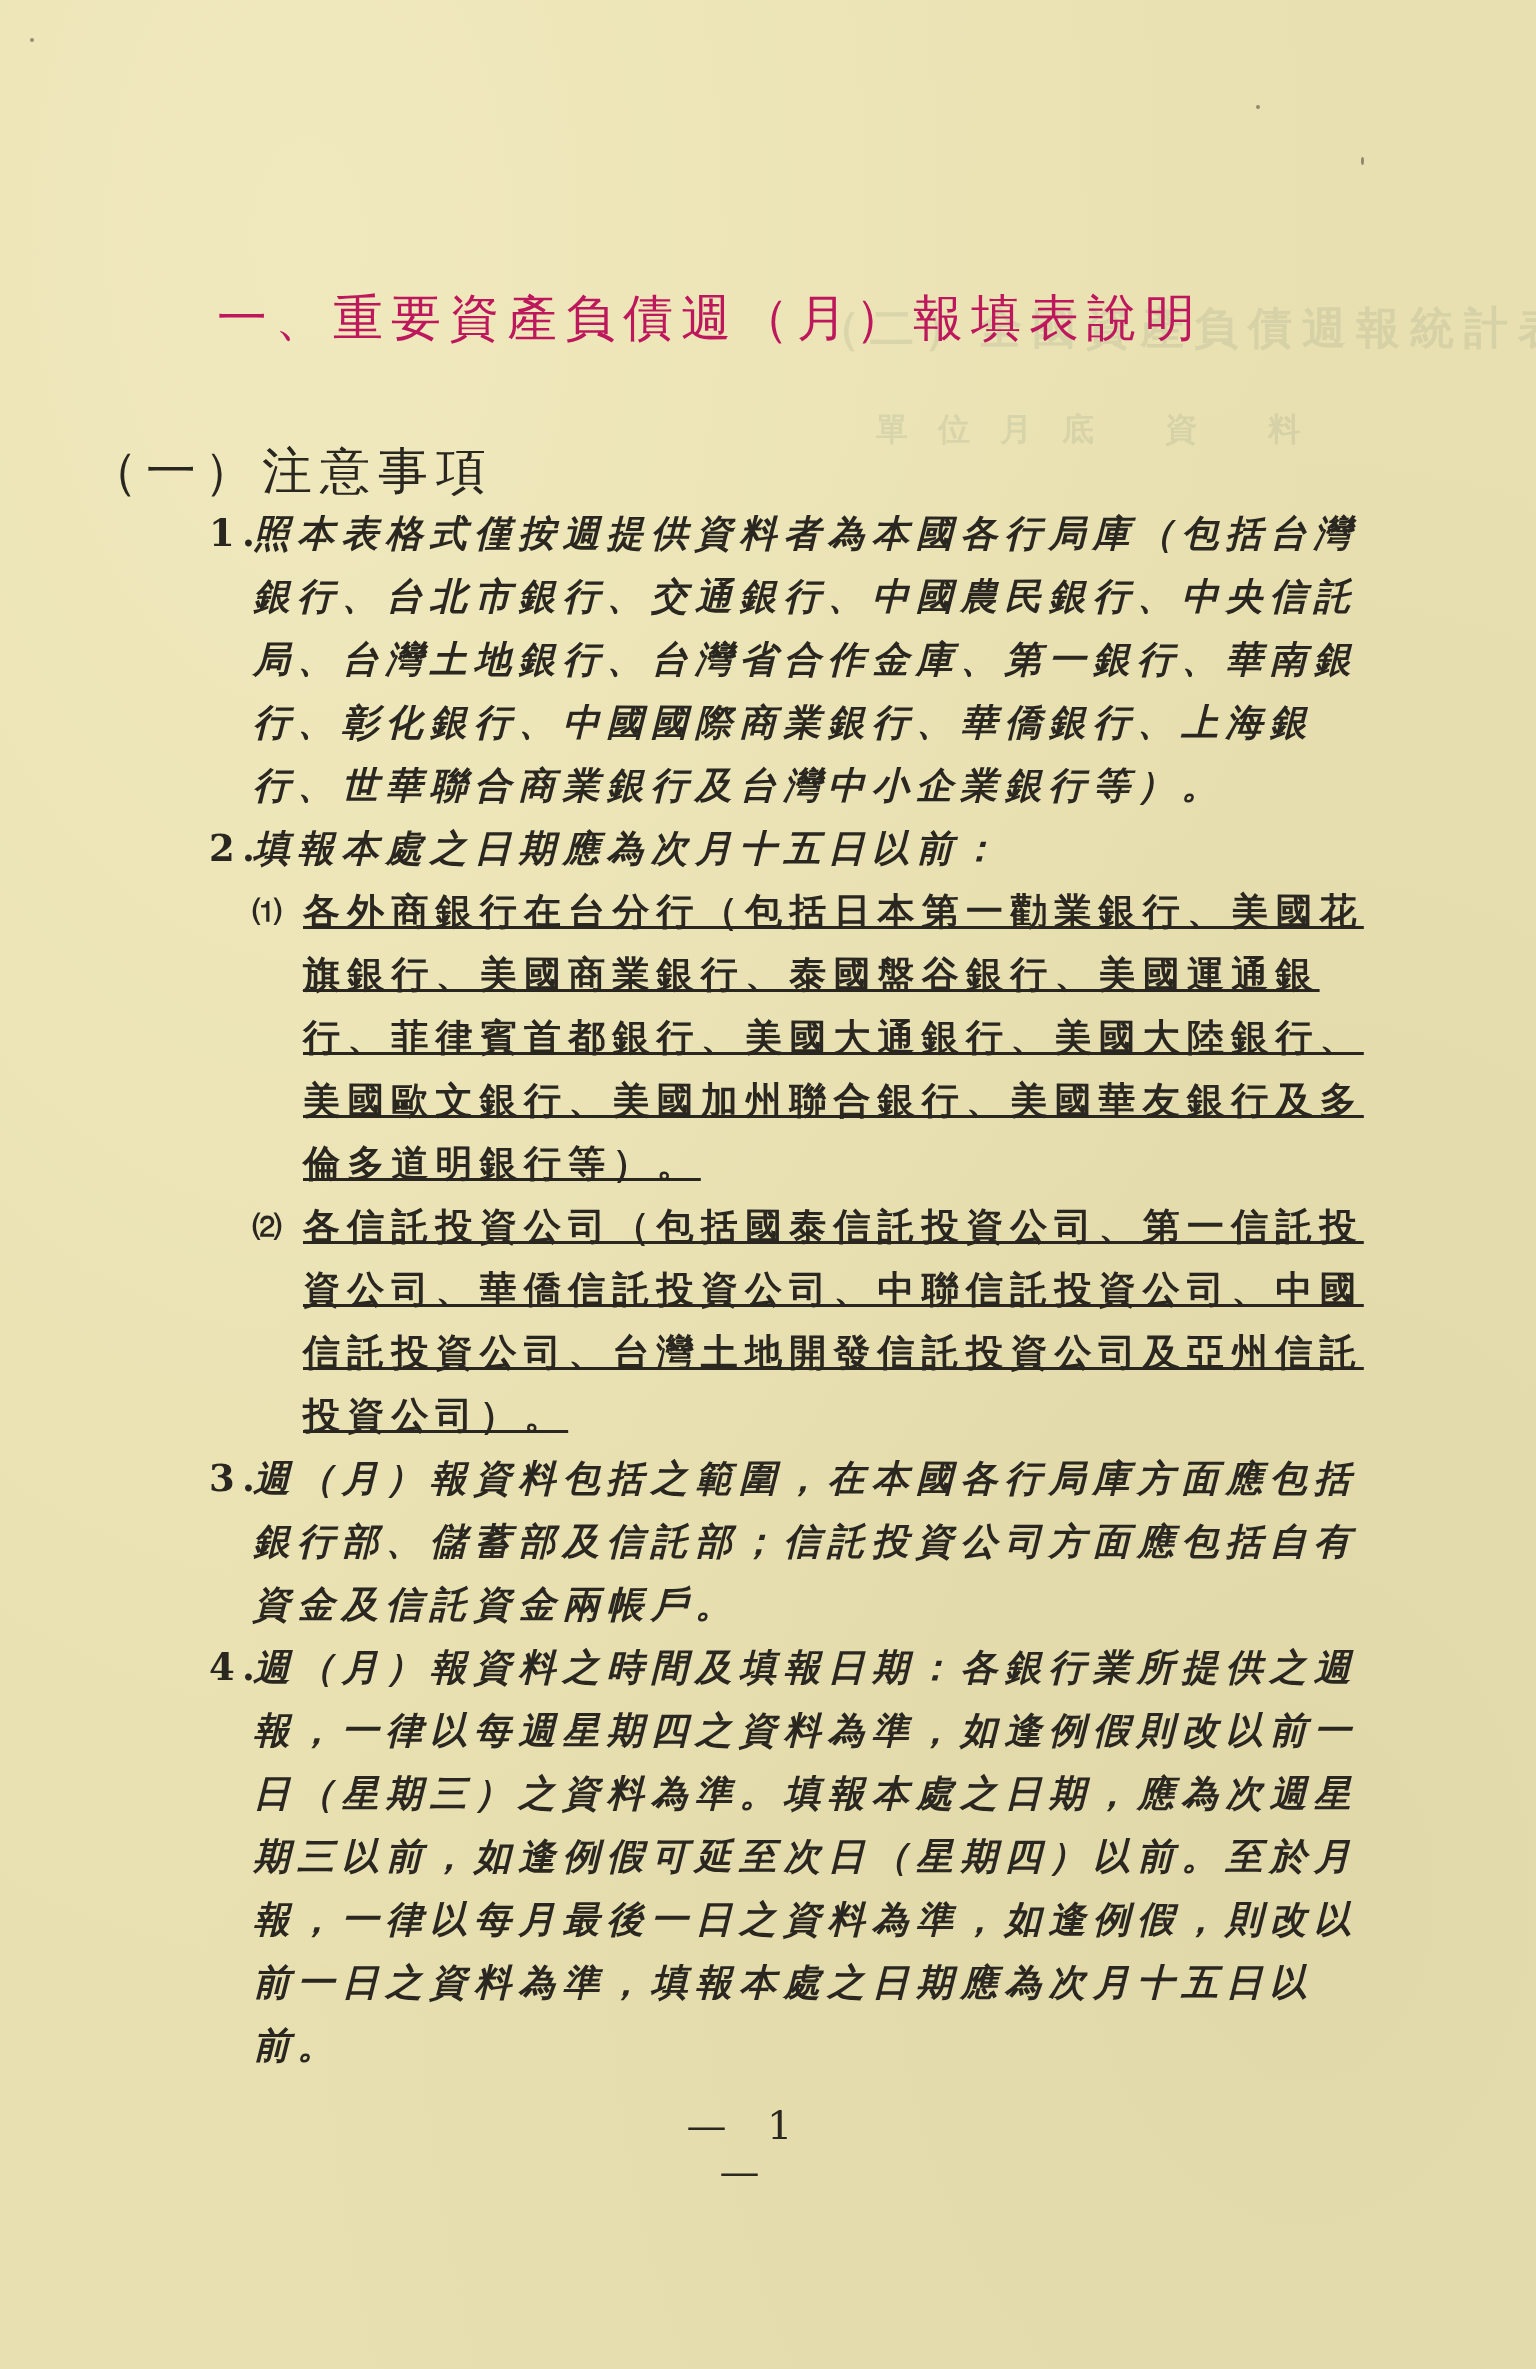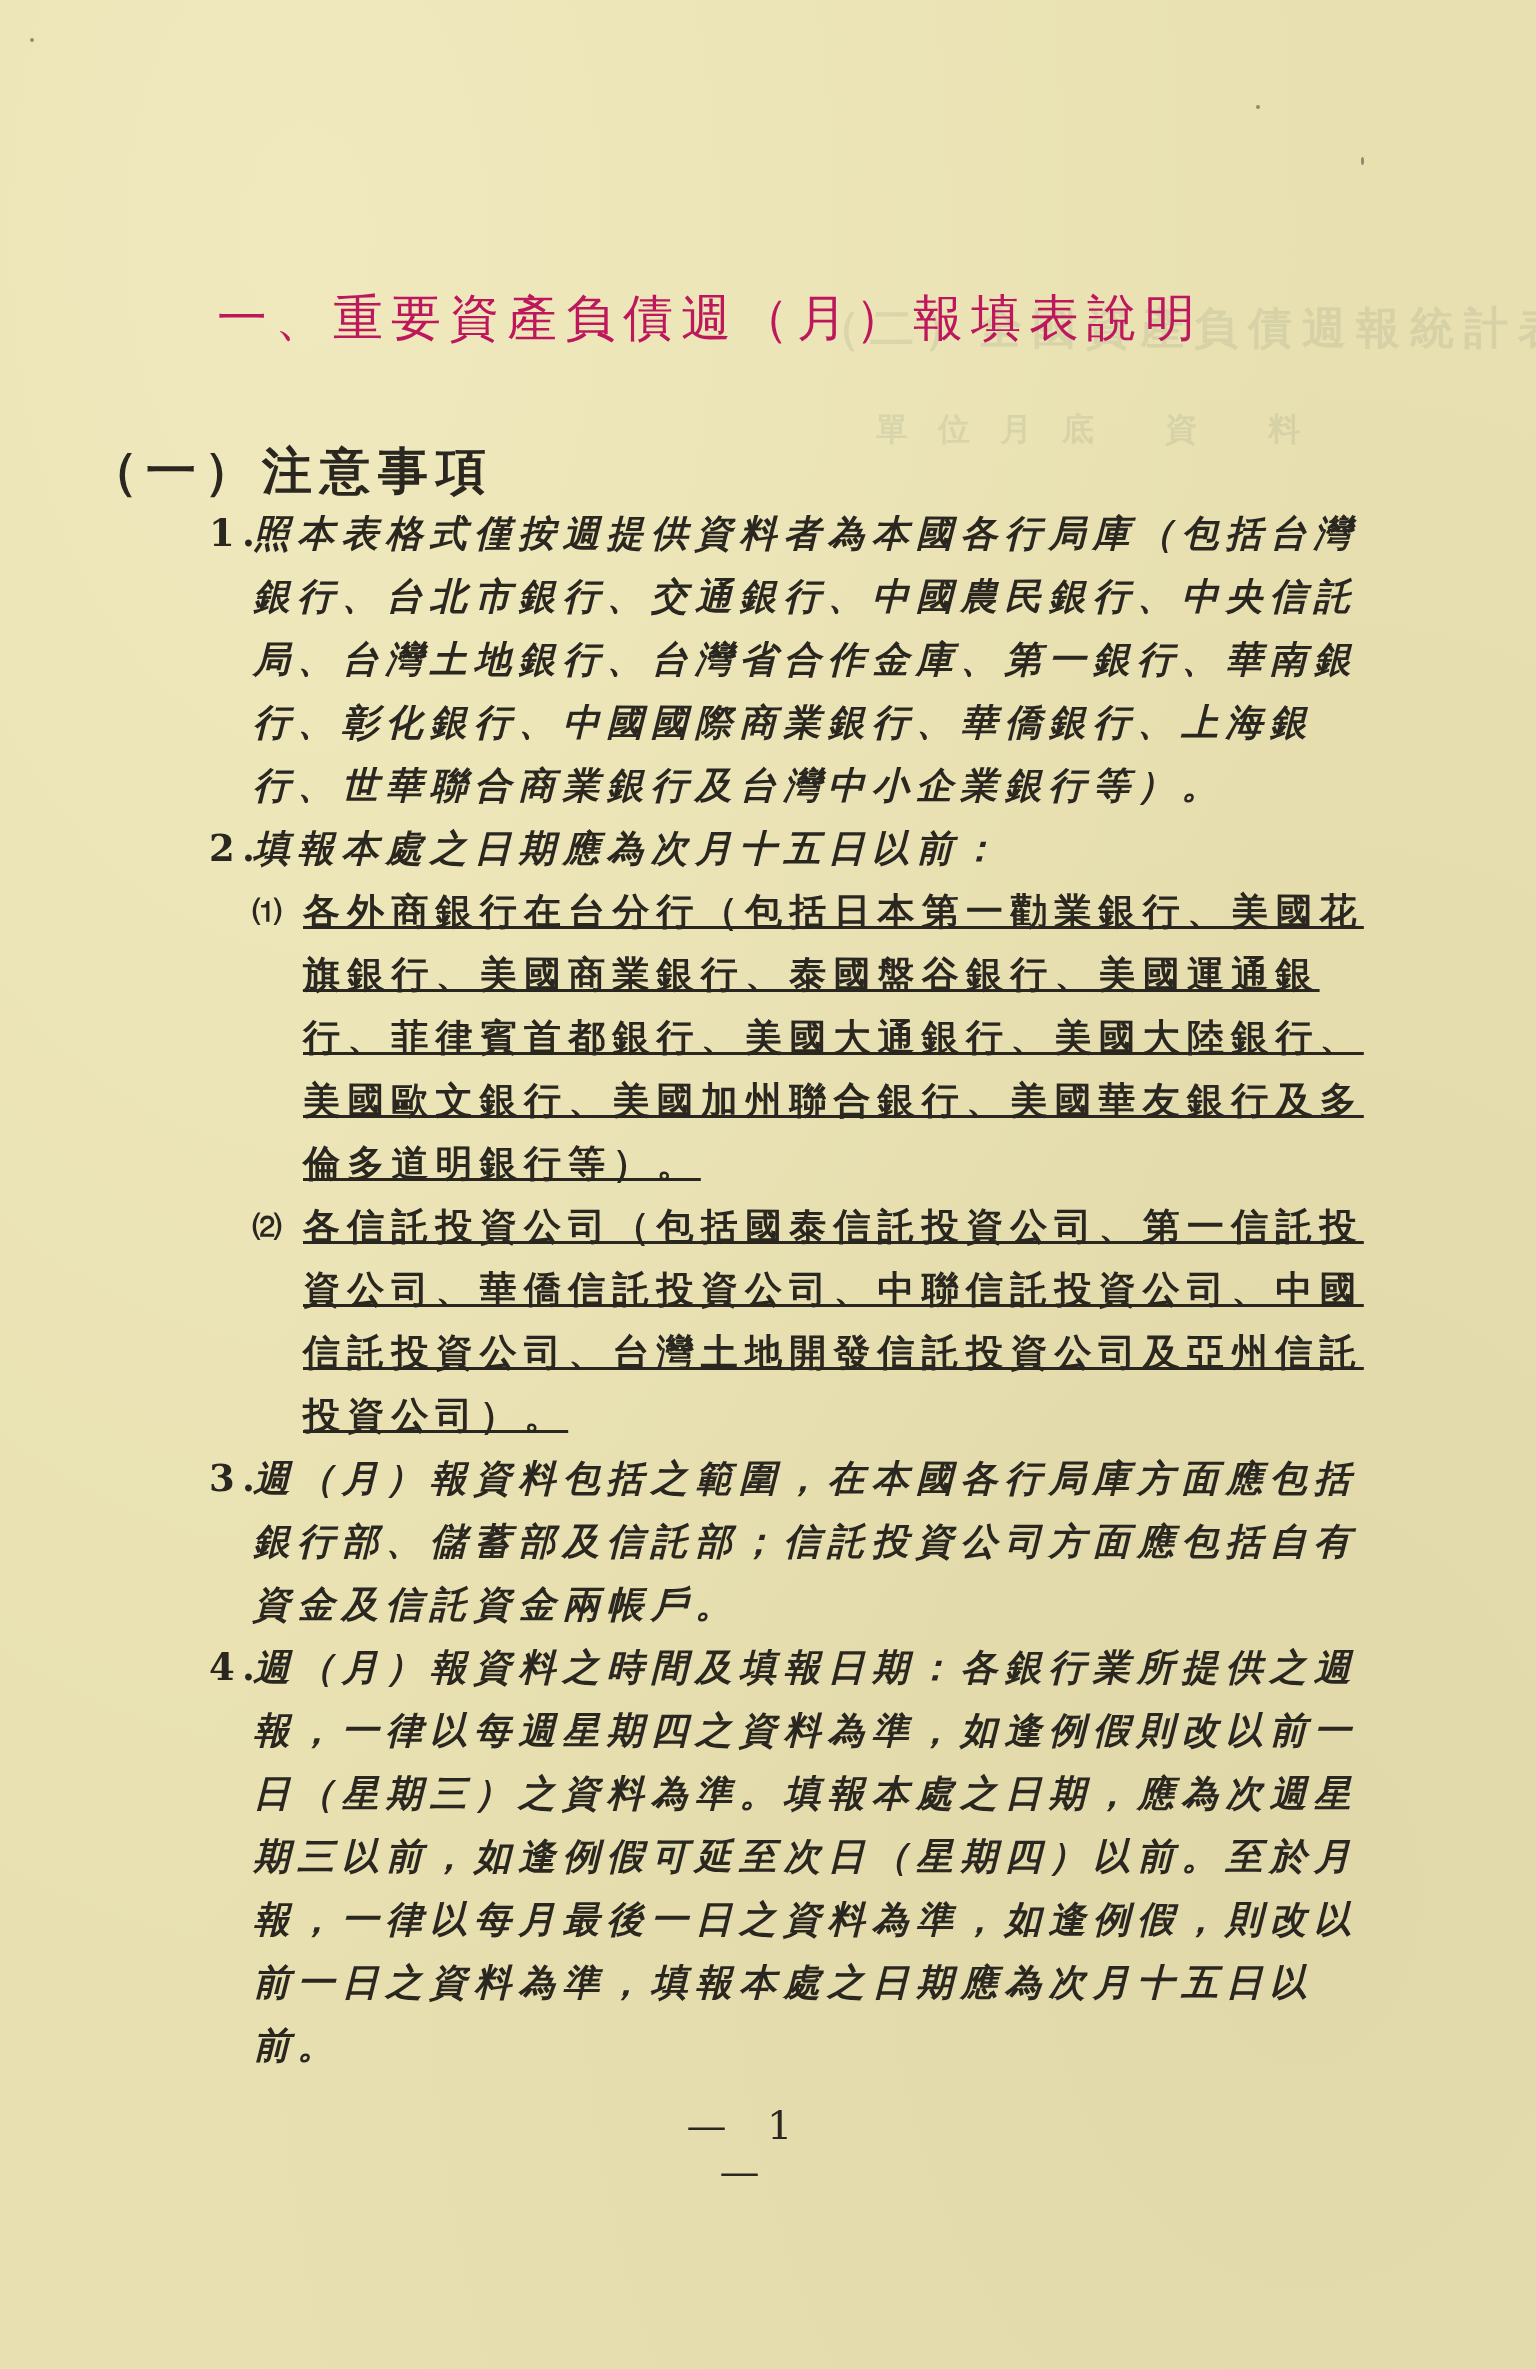--- a/index.html
+++ b/index.html
@@ -33,21 +33,21 @@
       font-weight: normal;
       color: #be185d;
       white-space: nowrap;
     }
     .section-heading {
       position: absolute;
       left: 88px;
       top: 396px;
       font-size: 50px;
       letter-spacing: 8px;
-      font-weight: bold;
+      font-weight: normal;
       white-space: nowrap;
     }
     .body-text {
       position: absolute;
       left: 209px;
       top: 502px;
       width: 1169px;
       font-size: 37px;
       line-height: 63px;
       letter-spacing: 7.2px;

